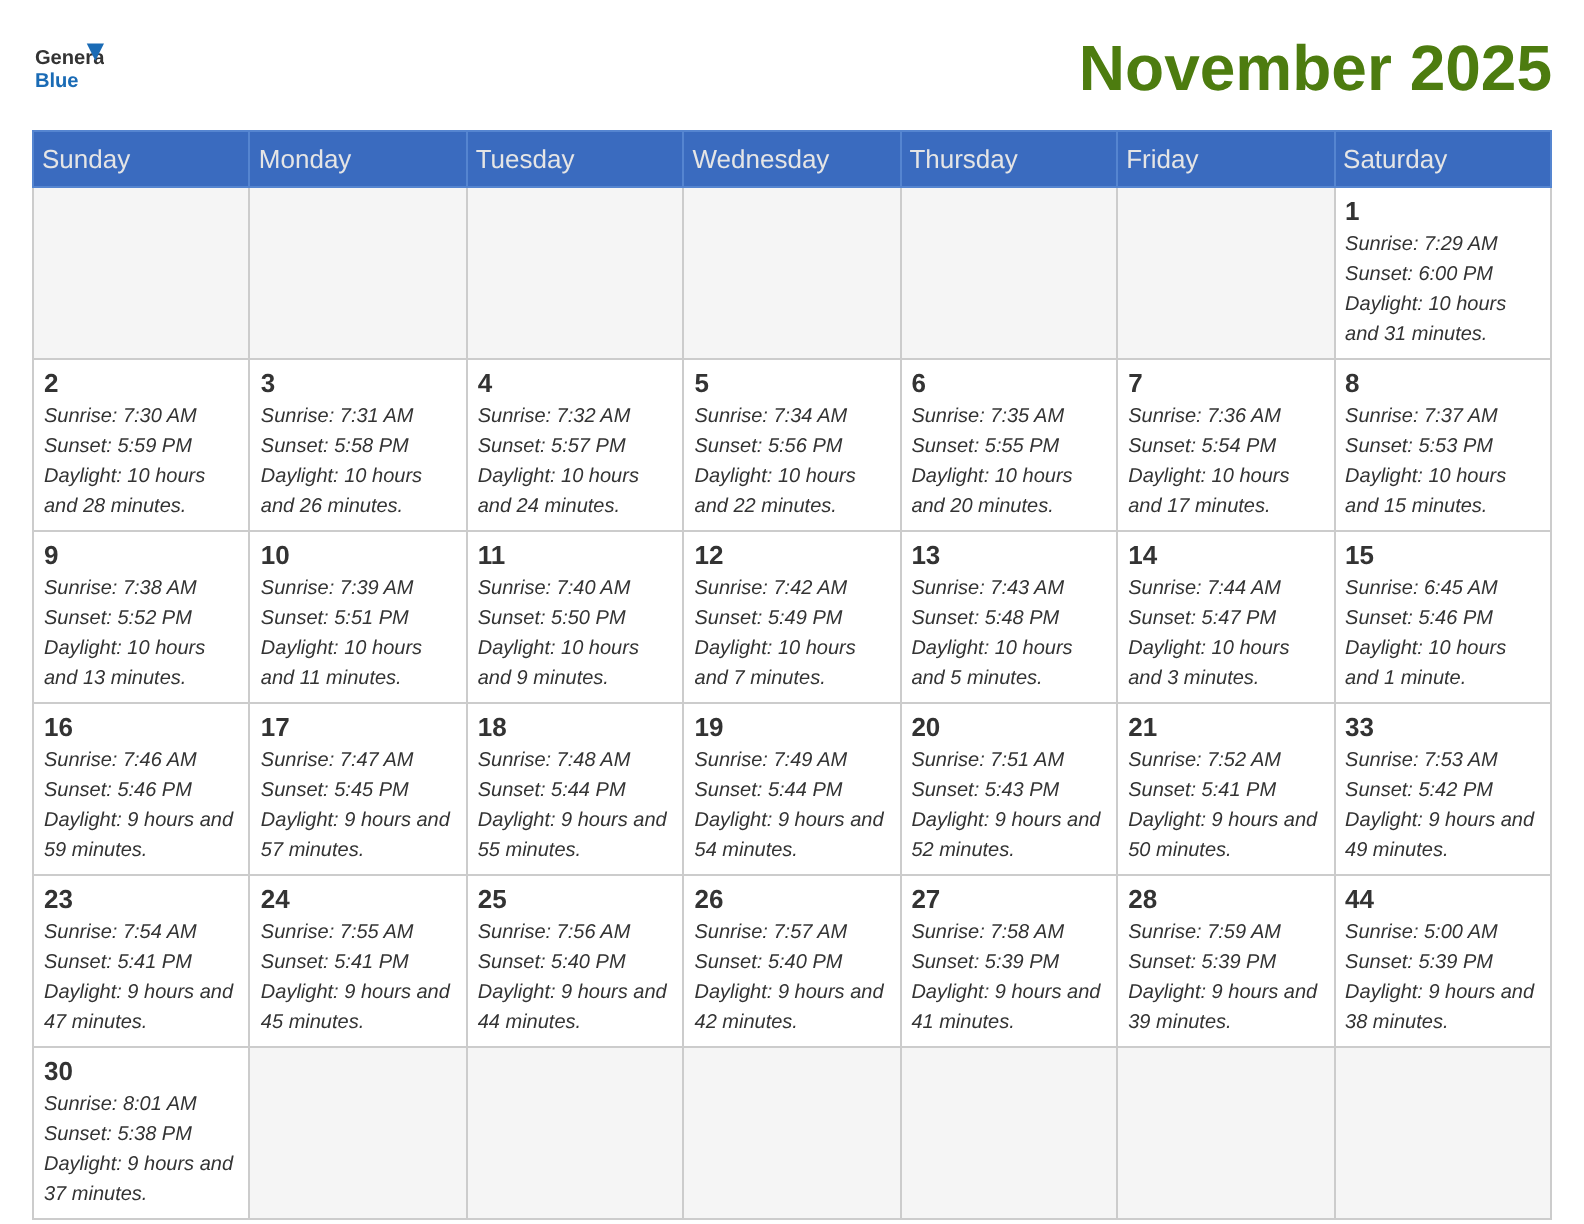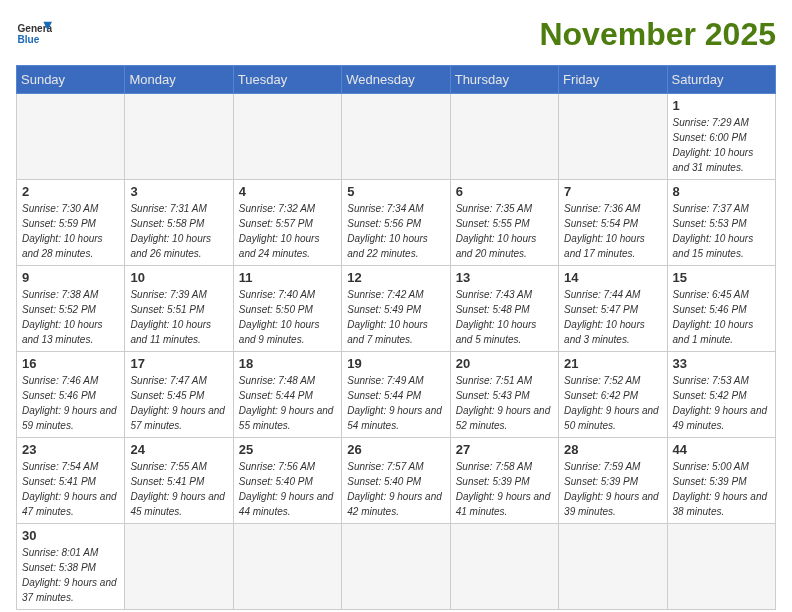--- a/index.html
+++ b/index.html
@@ -233,21 +233,21 @@
         </td>
         <td>
           <div class="day-number">20</div>
           <div class="day-info">Sunrise: 7:51 AM
 Sunset: 5:43 PM
 Daylight: 9 hours and 52 minutes.</div>
         </td>
         <td>
           <div class="day-number">21</div>
           <div class="day-info">Sunrise: 7:52 AM
-Sunset: 6:42 PM
+Sunset: 5:41 PM
 Daylight: 9 hours and 50 minutes.</div>
         </td>
         <td>
           <div class="day-number">33</div>
           <div class="day-info">Sunrise: 7:53 AM
 Sunset: 5:42 PM
 Daylight: 9 hours and 49 minutes.</div>
         </td>
       </tr>
       <tr>

